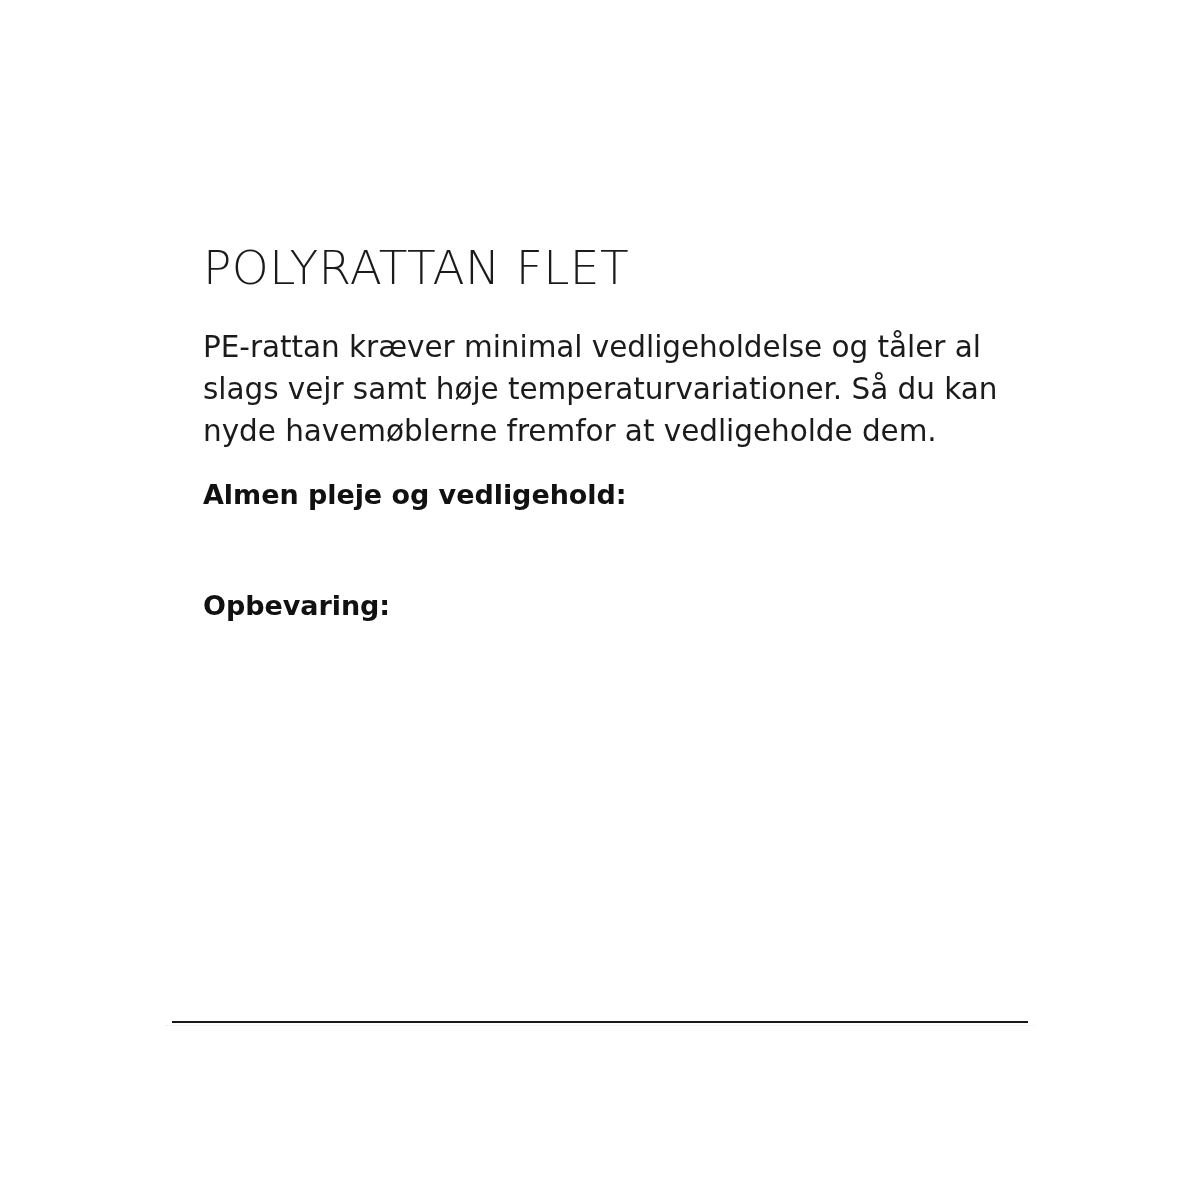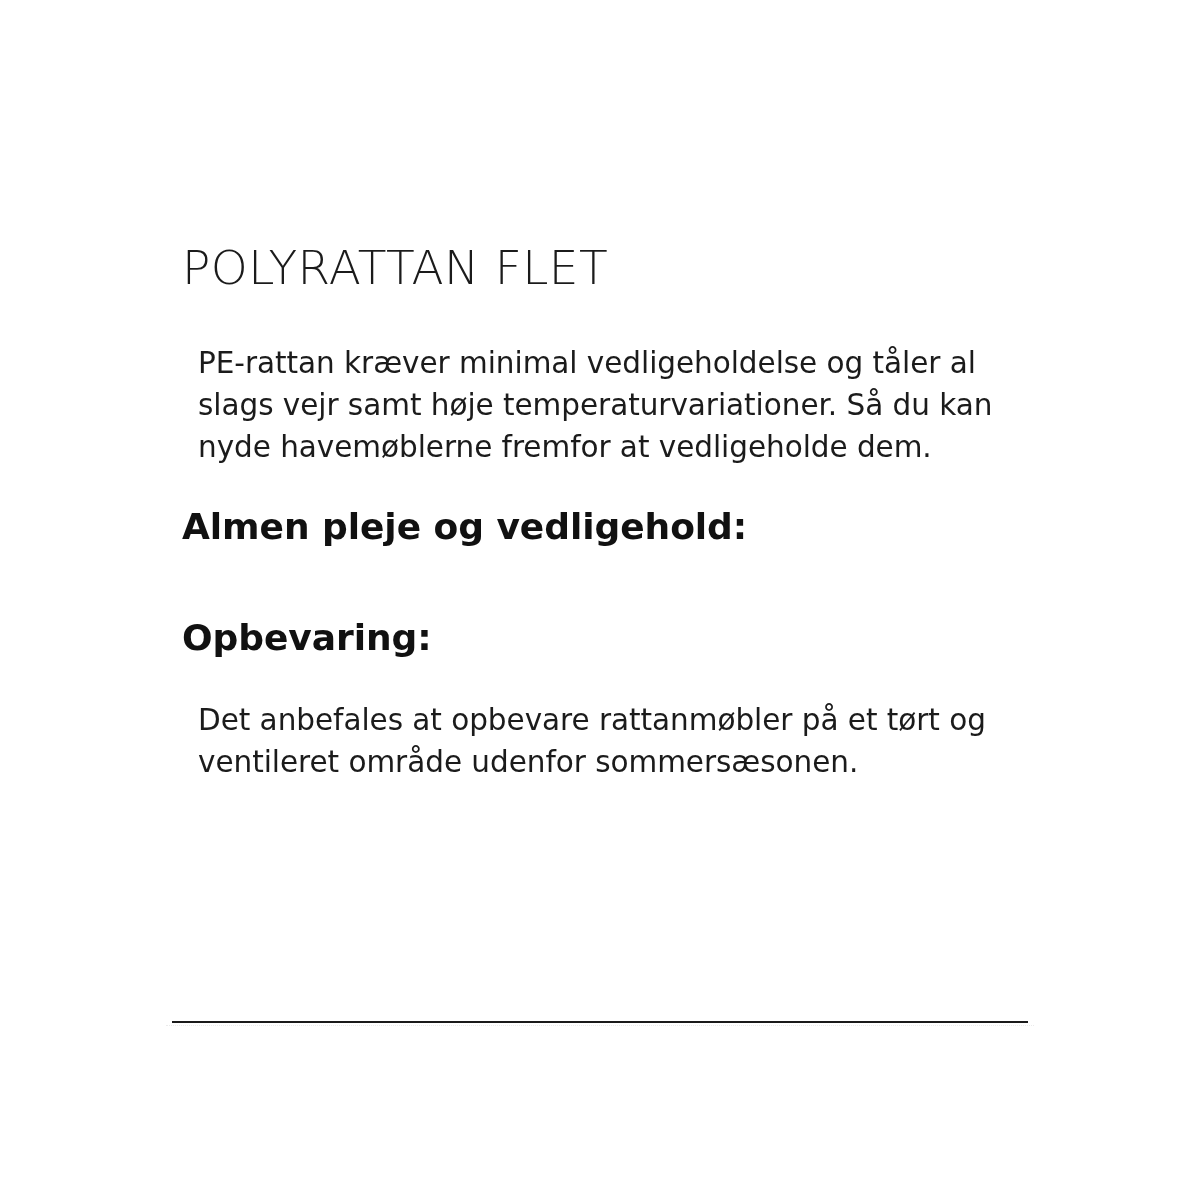--- a/index.html
+++ b/index.html
@@ -18,52 +18,52 @@
 
   .page {
     position: relative;
     width: 1200px;
     height: 1200px;
     box-sizing: border-box;
   }
 
   .content {
     position: absolute;
-    left: 182px;
+    left: 203px;
     top: 240px;
     width: 840px;
   }
 
   .doc-title {
     margin: 0;
     font-family: "DejaVu Sans", "Liberation Sans", sans-serif;
     font-weight: 300;
     font-size: 47px;
     line-height: 56px;
     letter-spacing: 0.4px;
     color: #1b1b1b;
     white-space: nowrap;
     text-transform: none;
   }
 
   .body-text {
-    margin: 16px;
+    margin: 0;
     font-family: "DejaVu Sans", "Liberation Sans", sans-serif;
     font-weight: 400;
     font-size: 29.5px;
     line-height: 42px;
     color: #1b1b1b;
     letter-spacing: -0.05px;
   }
 
   .sub-heading {
     margin: 0;
     font-family: "DejaVu Sans", "Liberation Sans", sans-serif;
     font-weight: 700;
-    font-size: 36px;
+    font-size: 27px;
     line-height: 42px;
     color: #111111;
     letter-spacing: -0.05px;
   }
 
   
   .gap-title  { height: 30px; }
   .gap-para   { height: 23px; }
   .gap-head   { height: 22px; }
   .gap-block  { height: 24px; }
@@ -114,21 +114,20 @@
 
     <div class="gap-para"></div>
 
 
     <div class="gap-head"></div>
 
     <h2 class="sub-heading">Opbevaring:</h2>
 
     <div class="gap-block"></div>
 
-    <p class="body-text">Det anbefales at opbevare rattanmøbler på et tørt og ventileret område udenfor sommersæsonen.</p>
 
   </div>
 
   <div class="rule-wrap">
     <div class="rule-solid"></div>
     <div class="rule-dotted"></div>
   </div>
 
 </div>
 

